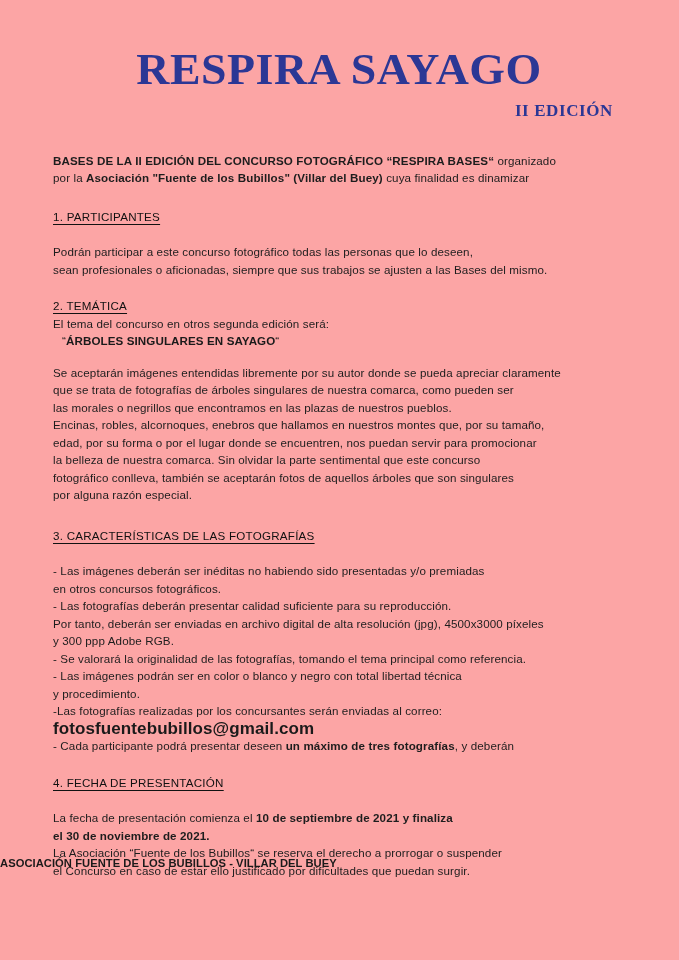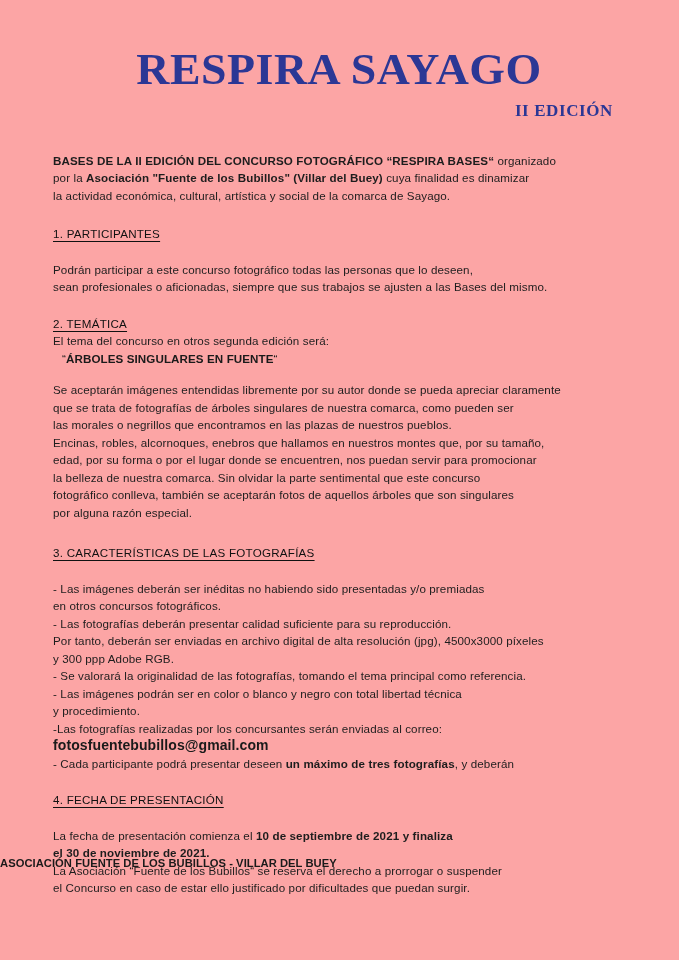--- a/index.html
+++ b/index.html
@@ -88,21 +88,21 @@
     padding-left: 9px;
     font-size: 11.6px;
     line-height: 17.5px;
     font-weight: bold;
     letter-spacing: 0.1px;
   }
   .theme-line .q { font-weight: normal; }
 
   .email-line {
     margin: 0;
-    font-size: 14px;
+    font-size: 17px;
     line-height: 17.5px;
     font-weight: bold;
     letter-spacing: 0.1px;
   }
 
   
   .gap-14 { height: 14px; }
   .gap-18 { height: 18px; }
   .gap-20 { height: 20px; }
   .gap-22 { height: 22px; }
@@ -128,37 +128,37 @@
 
 <div class="page">
 
   <div class="masthead">
     <h1 class="doc-title">RESPIRA SAYAGO</h1>
     <div class="doc-subtitle">II EDICIÓN</div>
   </div>
 
   <div class="content">
 
-    <p class="para"><span class="b">BASES DE LA II EDICIÓN DEL CONCURSO FOTOGRÁFICO “RESPIRA BASES“</span><span> organizado</span><br><span>por la </span><span class="b">Asociación "Fuente de los Bubillos" (Villar del Buey)</span><span> cuya finalidad es dinamizar</span><br><span>la actividad económica, cultural, artística y social de la comarca de Sayago.</span></p>
+    <p class="para"><span class="b">BASES DE LA II EDICIÓN DEL CONCURSO FOTOGRÁFICO “RESPIRA BASES“</span><span> organizado</span><br><span>por la </span><span class="b">Asociación "Fuente de los Bubillos" (Villar del Buey)</span><span> cuya finalidad es dinamizar</span><br></p>
 
     <div class="gap-20"></div>
 
     <div class="heading-wrap">
       <span class="heading">1. PARTICIPANTES</span>
     </div>
     <div class="gap-18"></div>
     <p class="para"><span>Podrán participar a este concurso fotográfico todas las personas que lo deseen,</span><br><span>sean profesionales o aficionadas, siempre que sus trabajos se ajusten a las Bases del mismo.</span></p>
 
     <div class="gap-18"></div>
 
     <div class="heading-wrap">
       <span class="heading">2. TEMÁTICA</span>
     </div>
     <p class="para">El tema del concurso en otros segunda edición será:</p>
-    <p class="theme-line"><span class="q">“</span><span>ÁRBOLES SINGULARES EN FUENTE</span><span class="q">“</span></p>
+    <p class="theme-line"><span class="q">“</span><span>ÁRBOLES SINGULARES EN SAYAGO</span><span class="q">“</span></p>
 
     <div class="gap-14"></div>
 
     <p class="para"><span>Se aceptarán imágenes entendidas libremente por su autor donde se pueda apreciar claramente</span><br><span>que se trata de fotografías de árboles singulares de nuestra comarca, como pueden ser</span><br><span>las morales o negrillos que encontramos en las plazas de nuestros pueblos.</span><br><span>Encinas, robles, alcornoques, enebros que hallamos en nuestros montes que, por su tamaño,</span><br><span>edad, por su forma o por el lugar donde se encuentren, nos puedan servir para promocionar</span><br><span>la belleza de nuestra comarca. Sin olvidar la parte sentimental que este concurso</span><br><span>fotográfico conlleva, también se aceptarán fotos de aquellos árboles que son singulares</span><br><span>por alguna razón especial.</span></p>
 
     <div class="gap-22"></div>
 
     <div class="heading-wrap">
       <span class="heading">3. CARACTERÍSTICAS DE LAS FOTOGRAFÍAS</span>
     </div>

